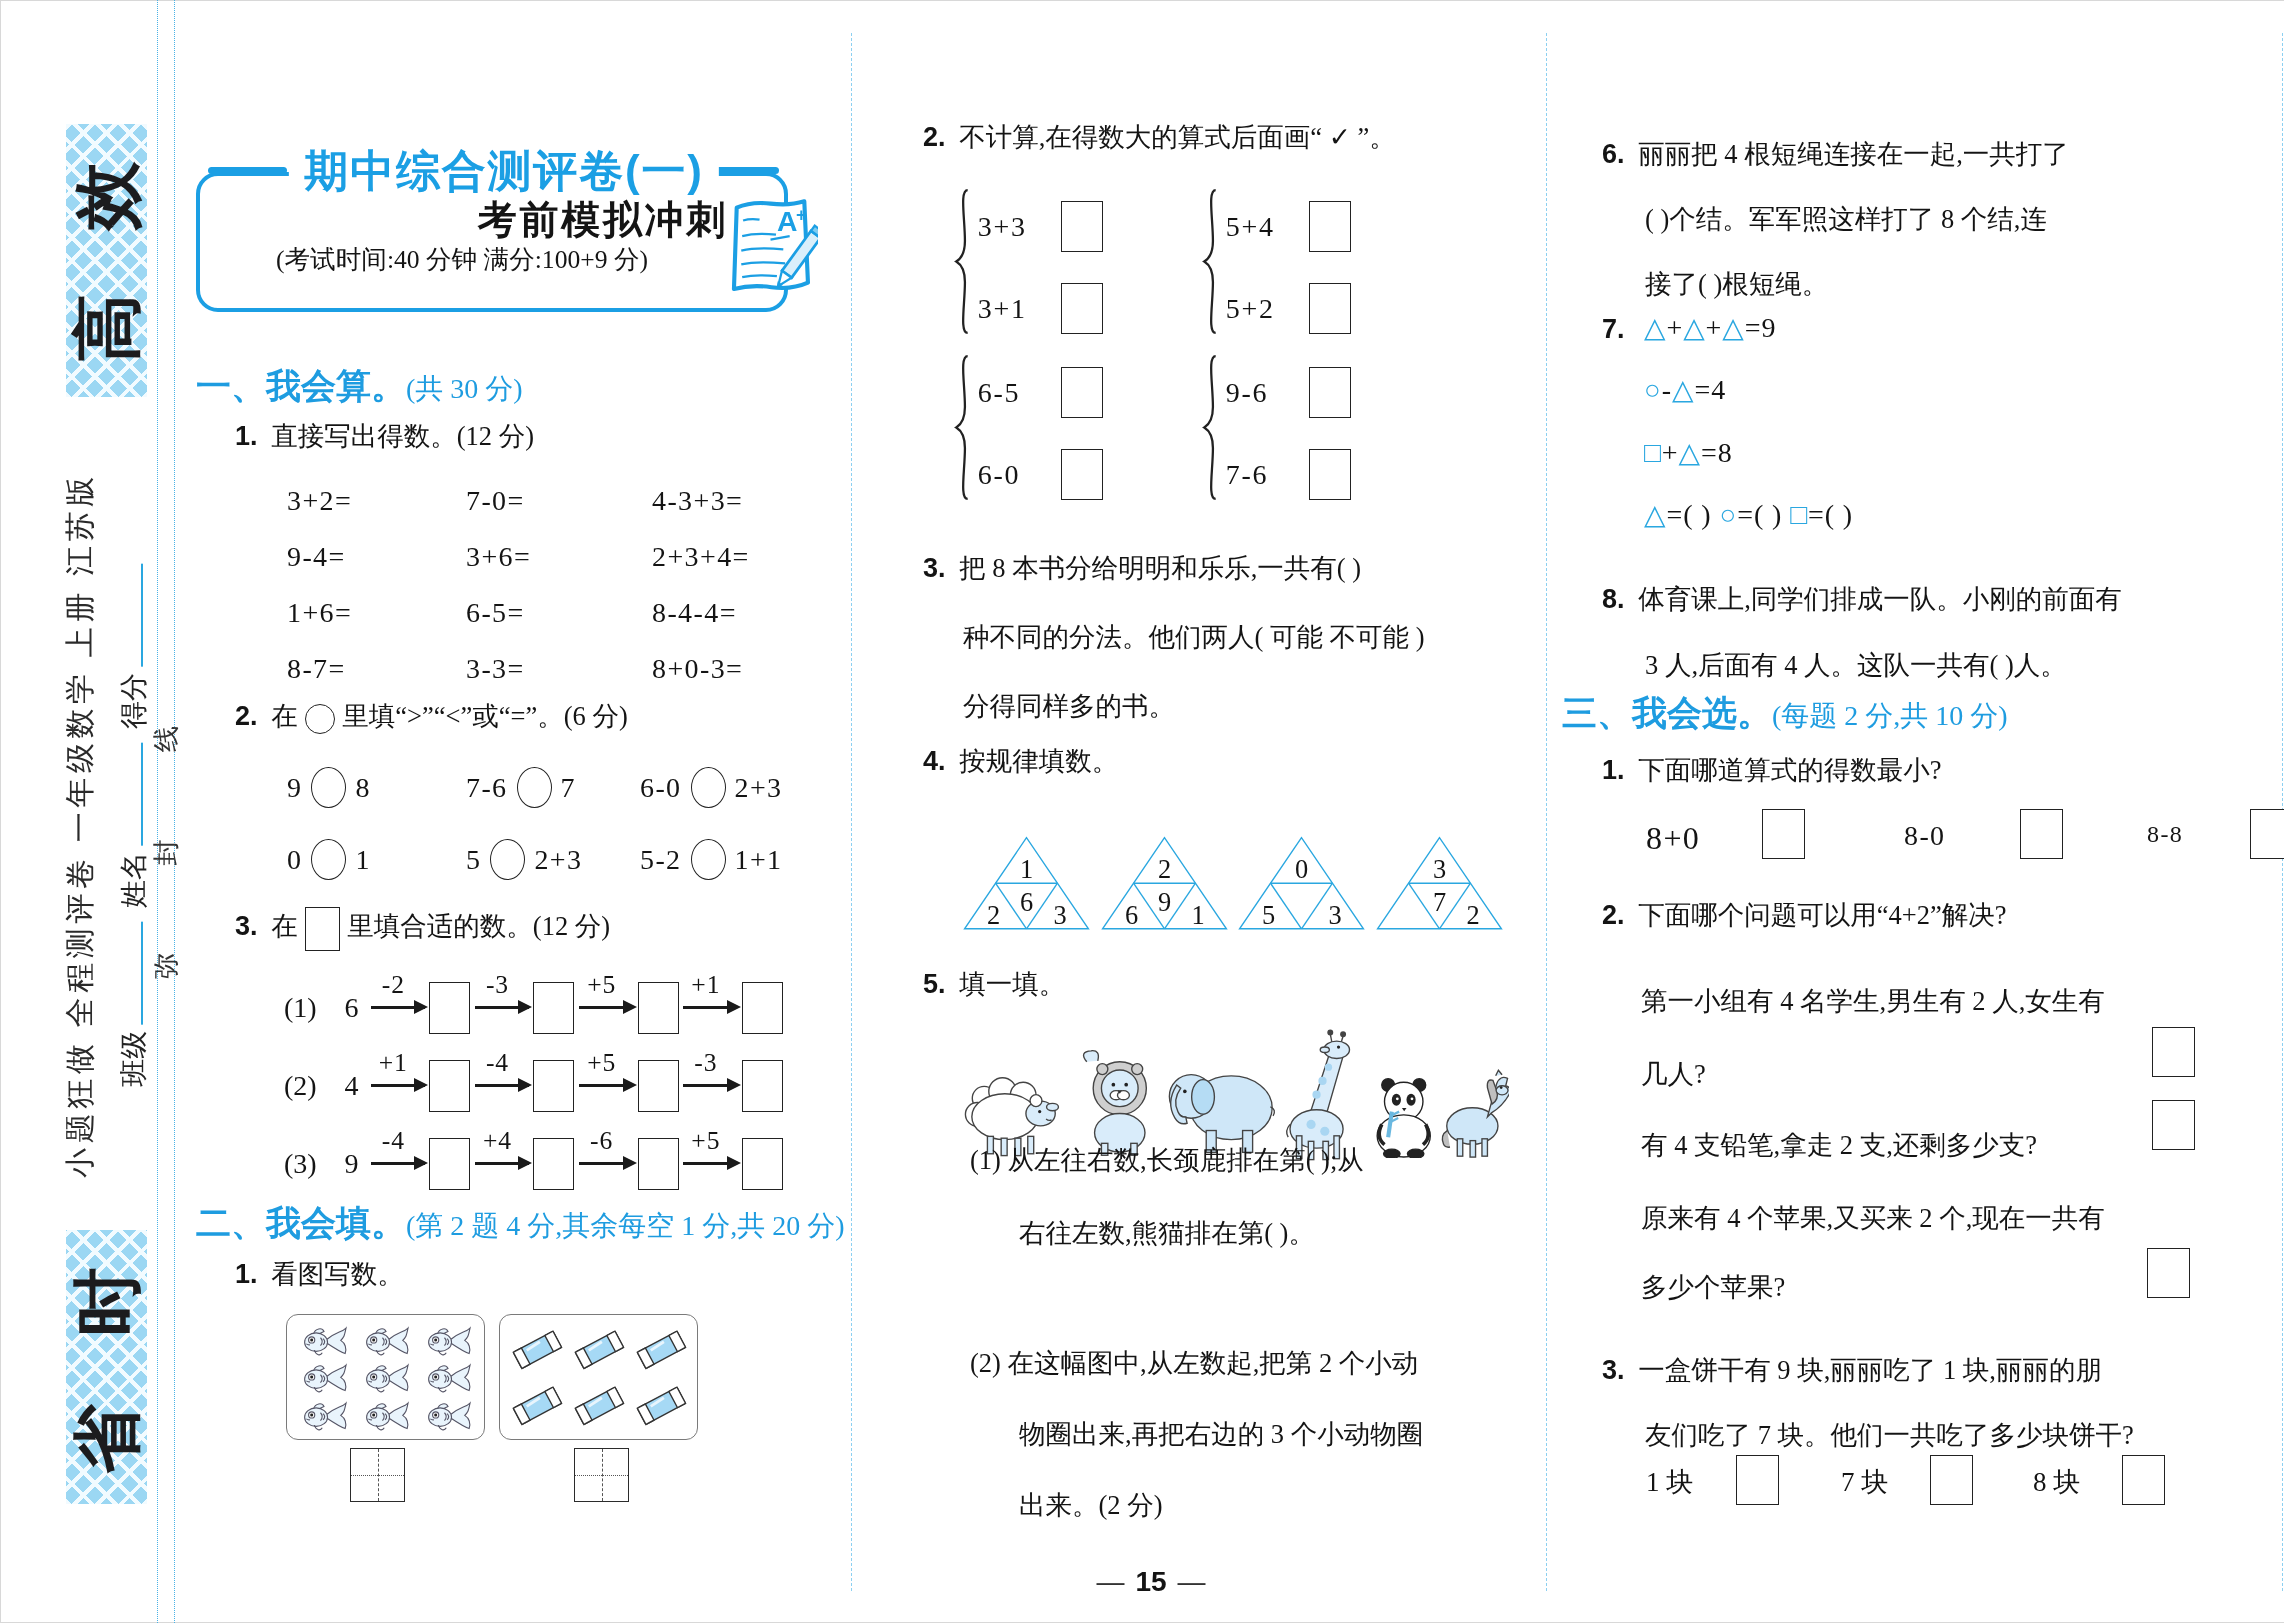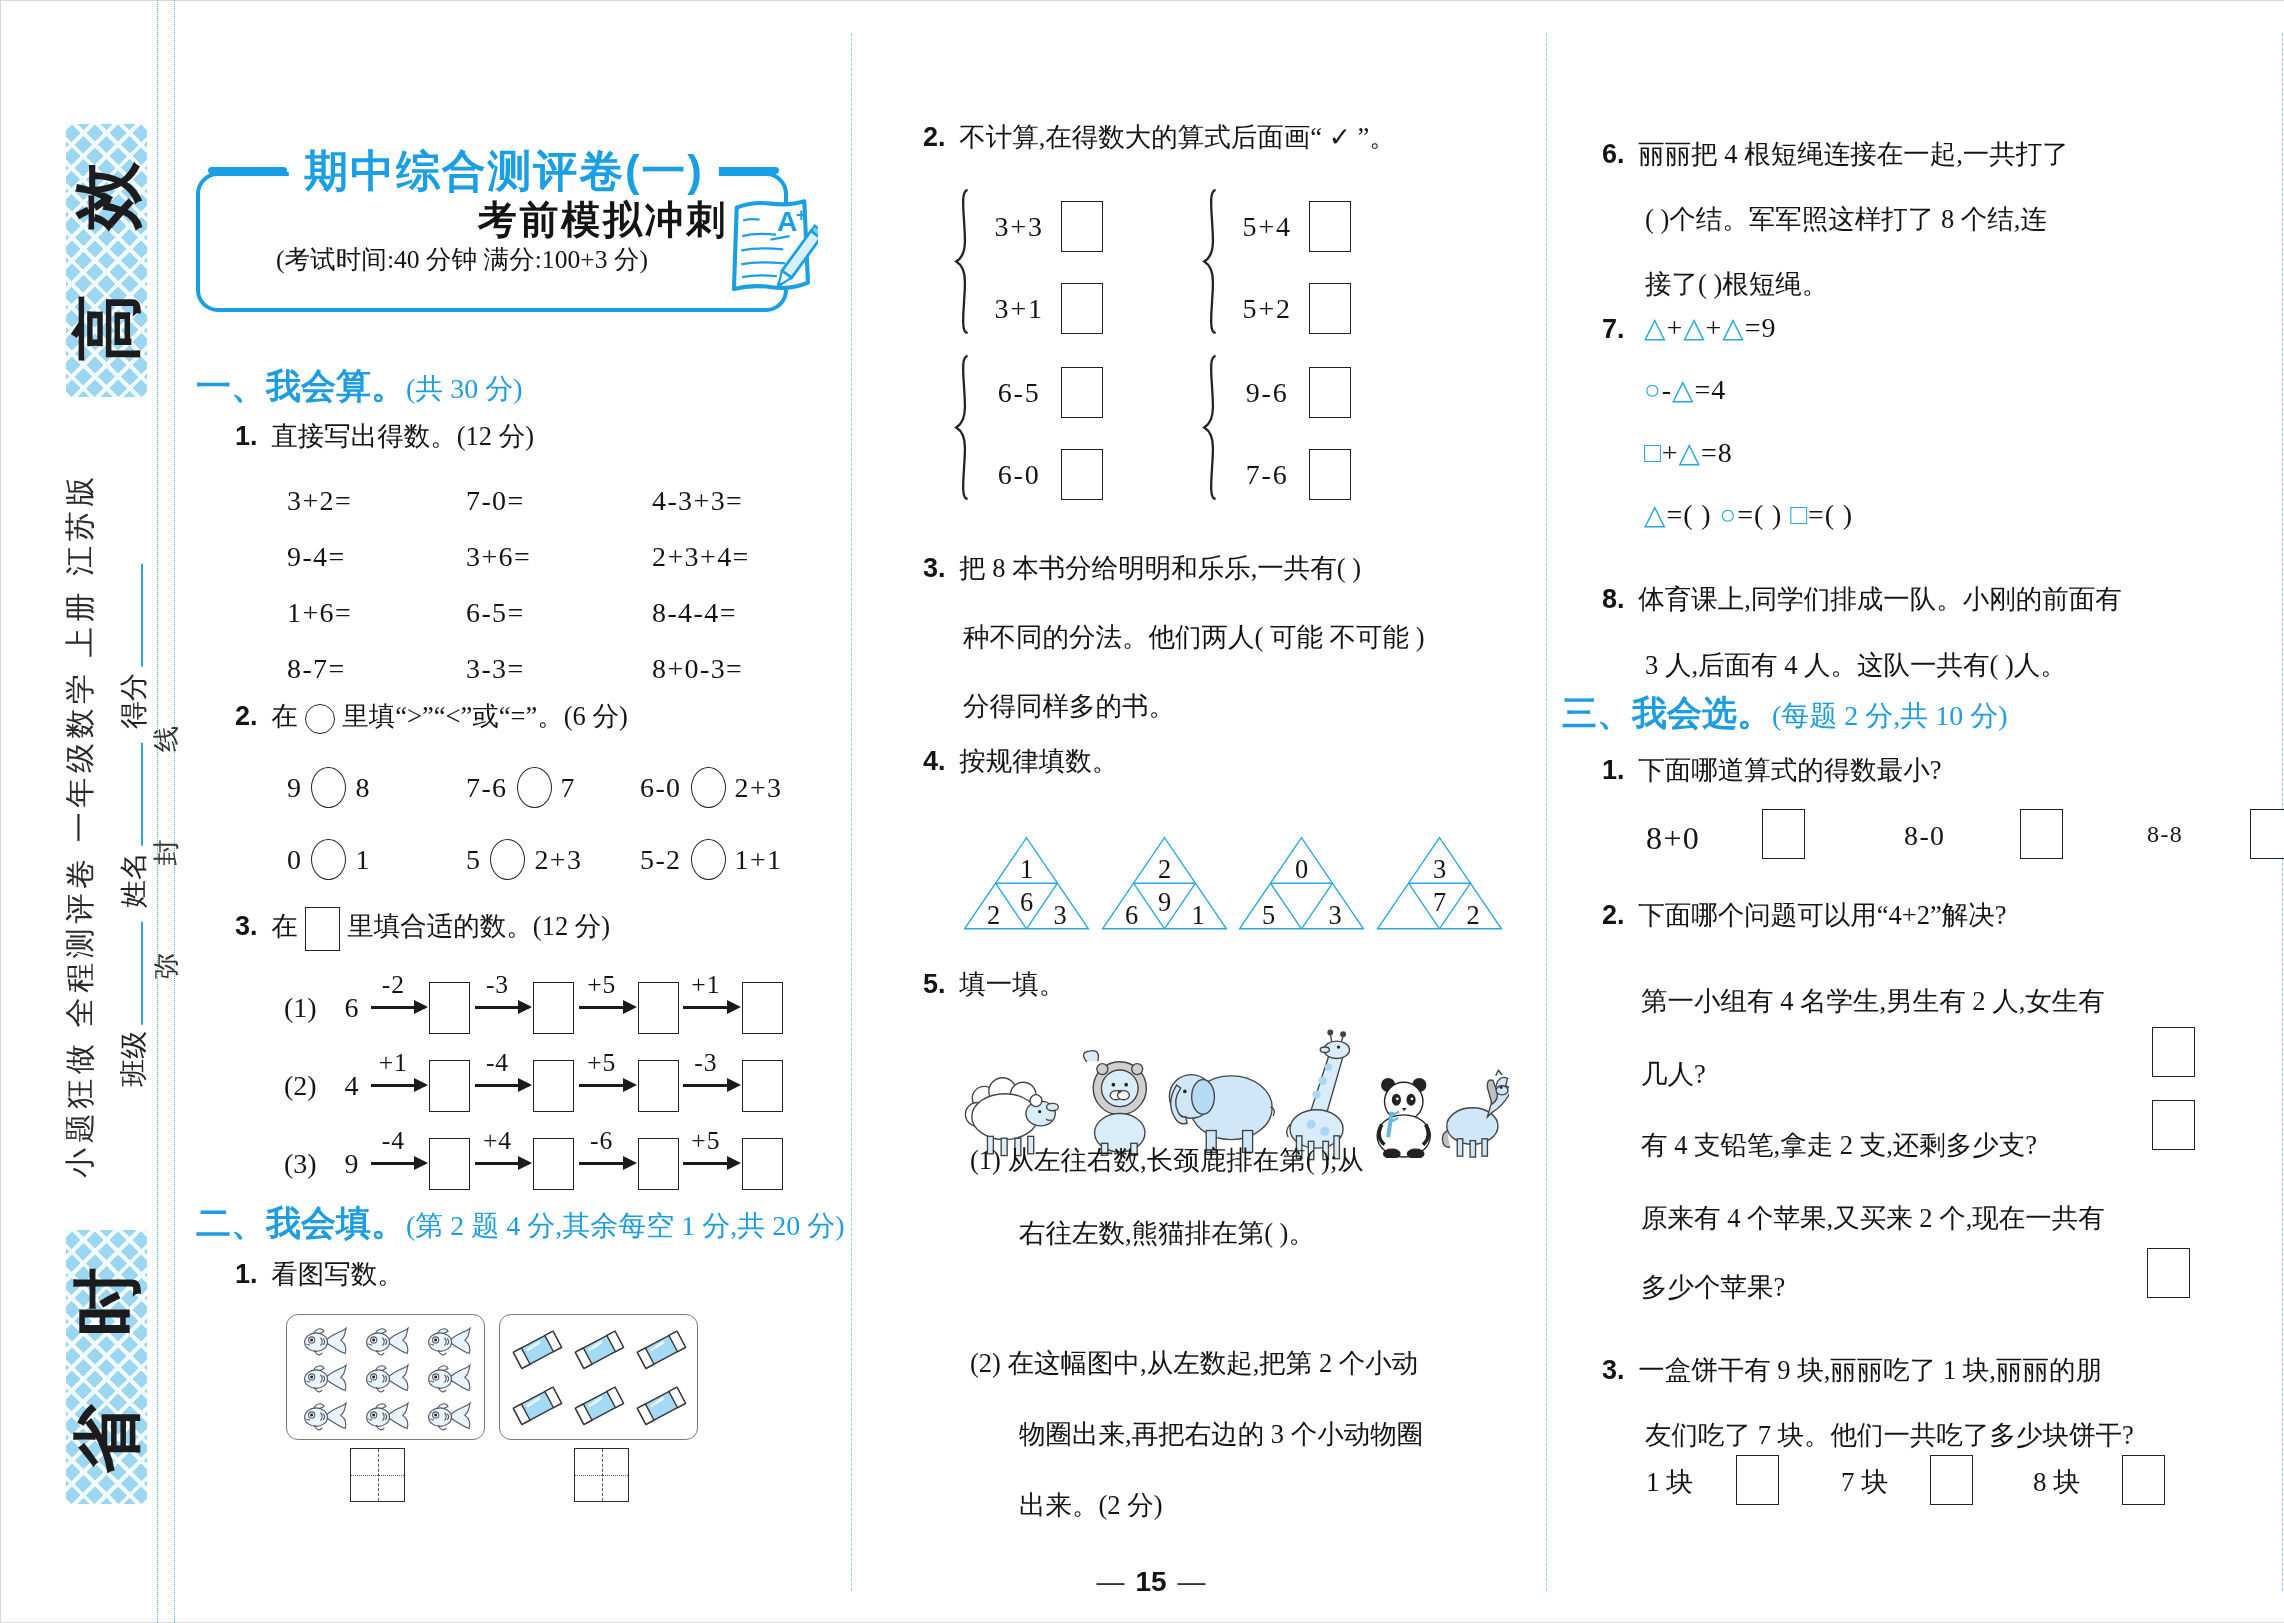--- a/index.html
+++ b/index.html
@@ -58,21 +58,21 @@
   .arrow{position:relative;width:54px;height:3.2px;background:#1a1a1a;margin:0 4.6px;flex:none;}
   .arrow:after{content:"";position:absolute;right:-3.7px;top:-6.4px;width:0;height:0;
      border-top:7.8px solid transparent;border-bottom:7.8px solid transparent;border-left:14.6px solid #1a1a1a;}
   .arrow .op{position:absolute;left:42%;top:-34px;transform:translateX(-50%);
      font:25.6px/1 "Liberation Serif",serif;letter-spacing:0.9px;}
   .cbox{width:39px;height:50px;border:1.8px solid #222;flex:none;background:#fff;}
   .abox{position:absolute;width:41px;height:48px;border:1.8px solid #222;background:#fff;}
   .pg{position:absolute;display:flex;align-items:flex-start;}
   .pgcol{display:flex;flex-direction:column;margin-left:7.3px;}
   .pgrow{display:flex;align-items:center;height:69px;margin:6.4px 0;}
-  .pgeq{font:28px/1 "Liberation Serif",serif;width:83px;letter-spacing:1.8px;text-align:center;}
+  .pgeq{font:28px/1 "Liberation Serif",serif;width:83px;letter-spacing:1.8px;}
   .pgbox{width:40px;height:49px;border:1.8px solid #222;background:#fff;}
   .shapeline{position:absolute;white-space:nowrap;font:28px/1 "Liberation Serif",serif;letter-spacing:0.9px;}
   .shp{color:#2aa7e0;}
   .picbox{position:absolute;width:197px;height:124px;border:1.4px solid #7a7a7a;border-radius:12px;background:#fff;}
   .icon-grid{width:100%;height:100%;display:grid;grid-template-columns:repeat(3,1fr);
      justify-items:center;align-items:center;padding:5.5px;box-sizing:border-box;}
   .wcell{position:absolute;width:53px;height:52px;border:1.4px solid #2b2b2b;background:#fff;}
   .wcell .vd{position:absolute;left:50%;top:0;height:100%;border-left:1.4px dashed #555;}
   .wcell .hd{position:absolute;top:50%;left:0;width:100%;border-top:1.4px dotted #555;}
   .pageno{position:absolute;left:1055px;top:1568px;width:192px;text-align:center;
@@ -110,21 +110,21 @@
 
 <div class="sepline" style="left:851px"></div>
 <div class="sepline" style="left:1546px"></div>
 <div class="sepline" style="left:2282px"></div>
 
 <div class="title-box"></div>
 <div class="title-dash" style="left:208px"></div>
 <div class="title-dash" style="left:700px"></div>
 <div class="main-title">期中综合测评卷(一)</div>
 <div class="subtitle">考前模拟冲刺</div>
-<div class="meta">(考试时间:40 分钟  满分:100+3 分)</div>
+<div class="meta">(考试时间:40 分钟  满分:100+9 分)</div>
 
 <svg class="hicon" width="95" height="110" viewBox="0 0 208 240">
   <path d="M30 34 Q 62 20 104 25 Q 146 30 178 20 L 186 198 Q 150 214 106 208 Q 62 202 24 212 Z" fill="#fff" stroke="#1b9fe4" stroke-width="9" stroke-linejoin="round"></path>
   <g stroke="#1b9fe4" stroke-width="5" fill="none">
     <path d="M44 62 q16 -5 36 -2"></path>
     <path d="M42 96 q30 -8 74 -3"></path>
     <path d="M40 128 q34 -8 92 -3"></path>
     <path d="M40 158 q34 -8 96 -2"></path>
     <path d="M42 186 q30 -7 76 -2"></path>
     <path d="M104 104 l42 -8"></path>

